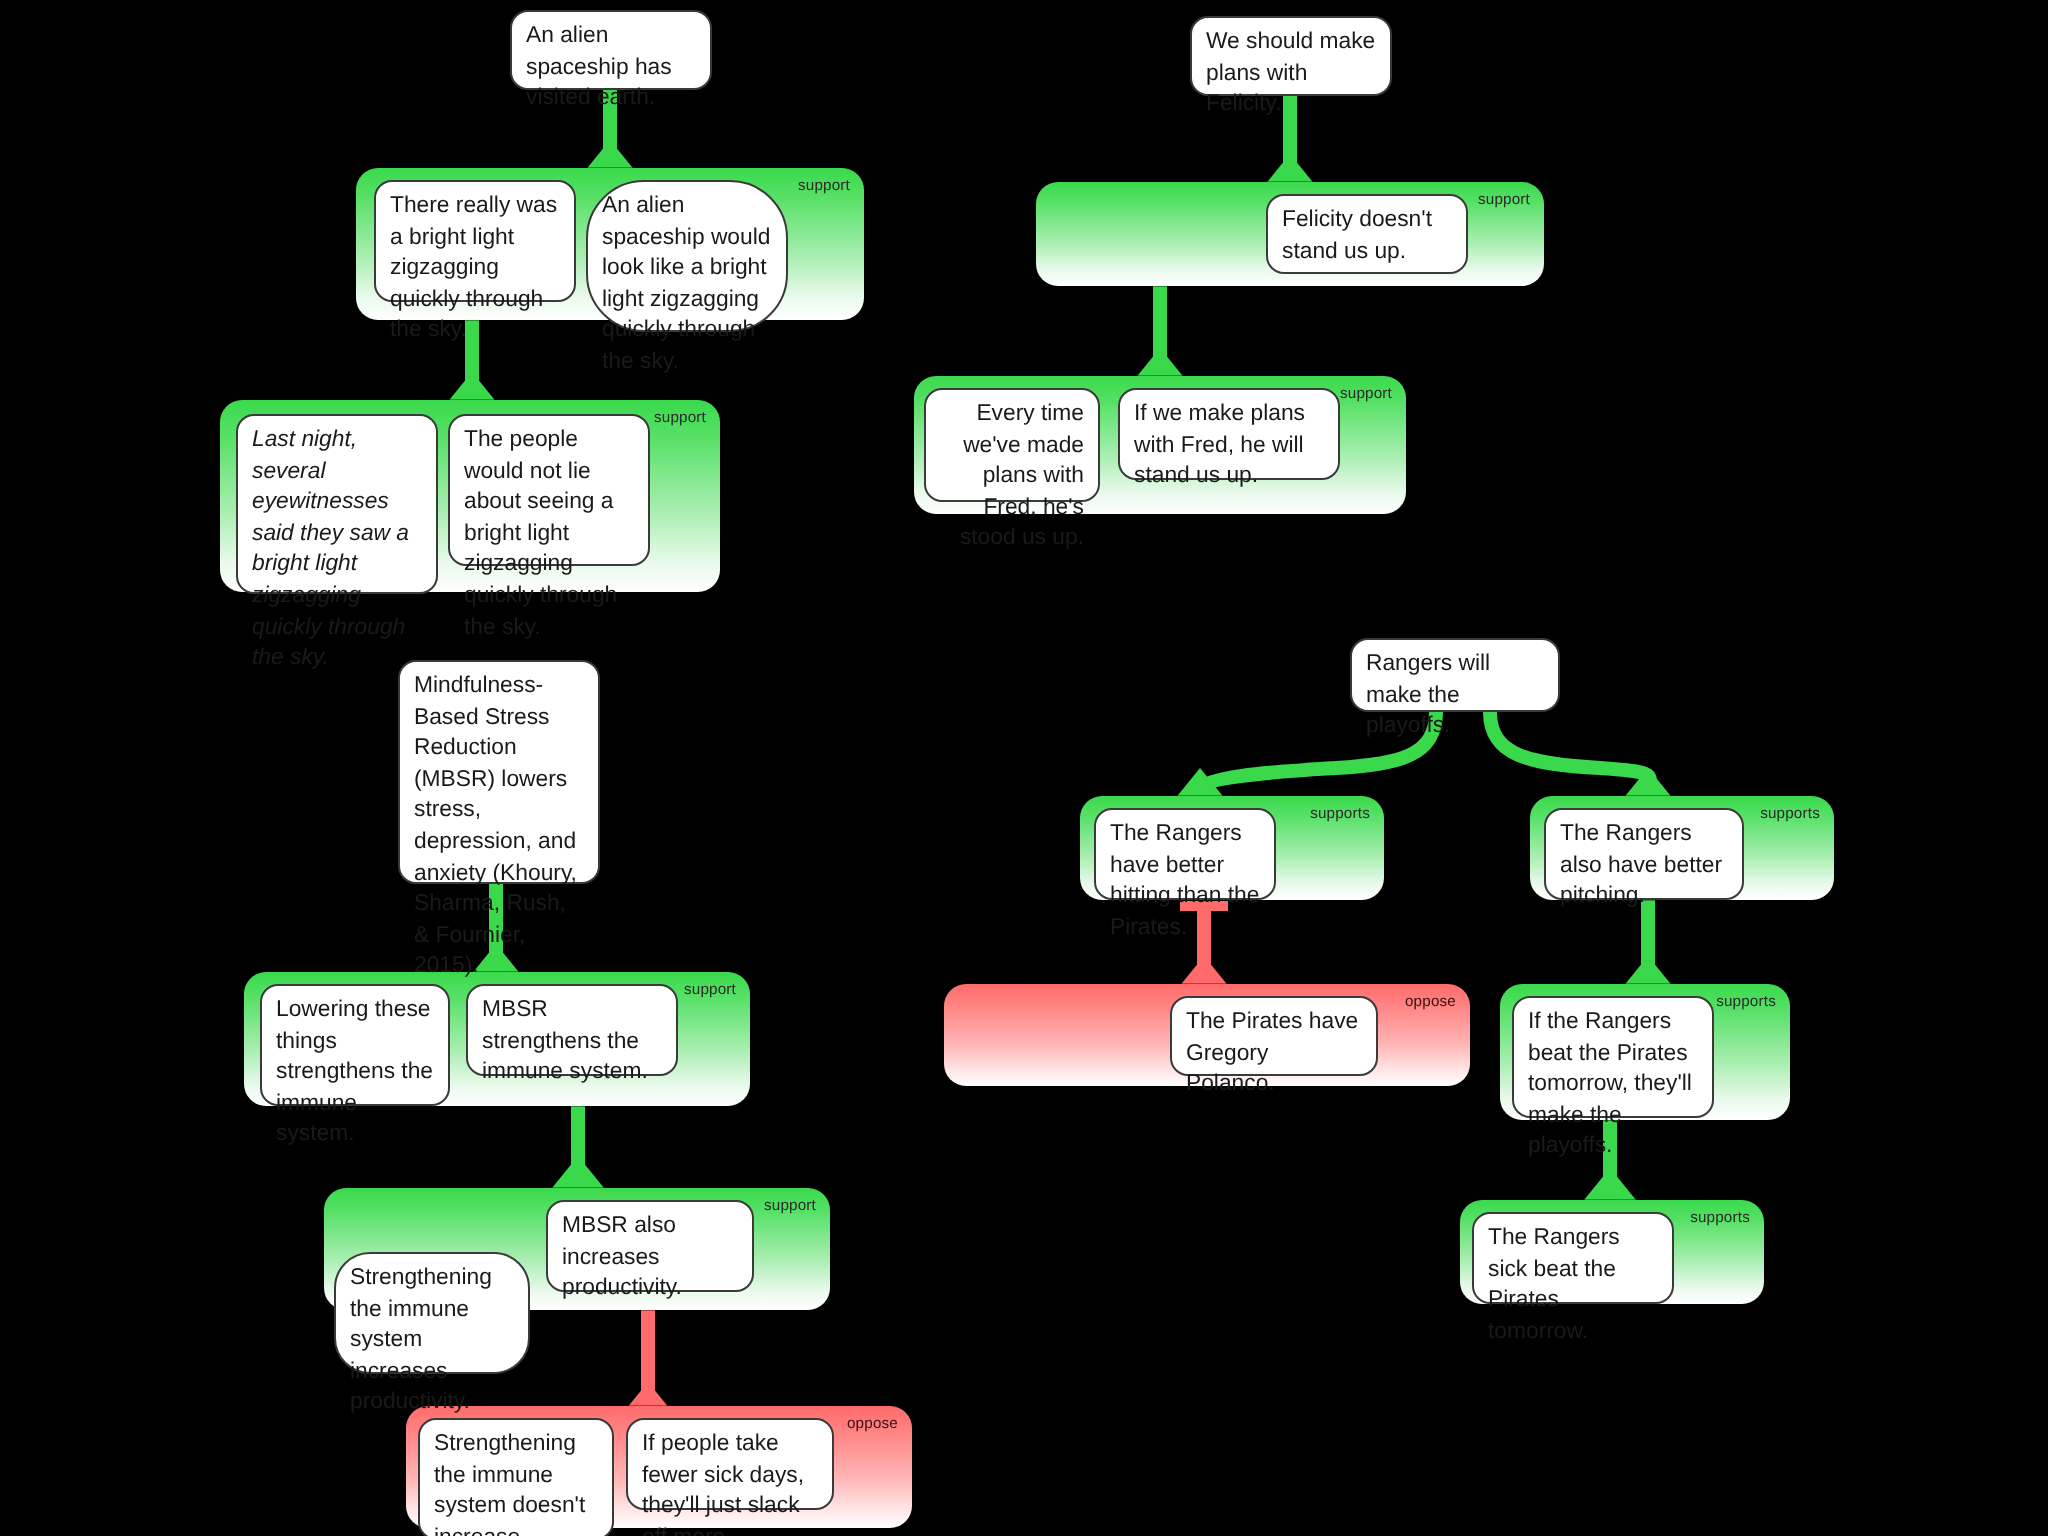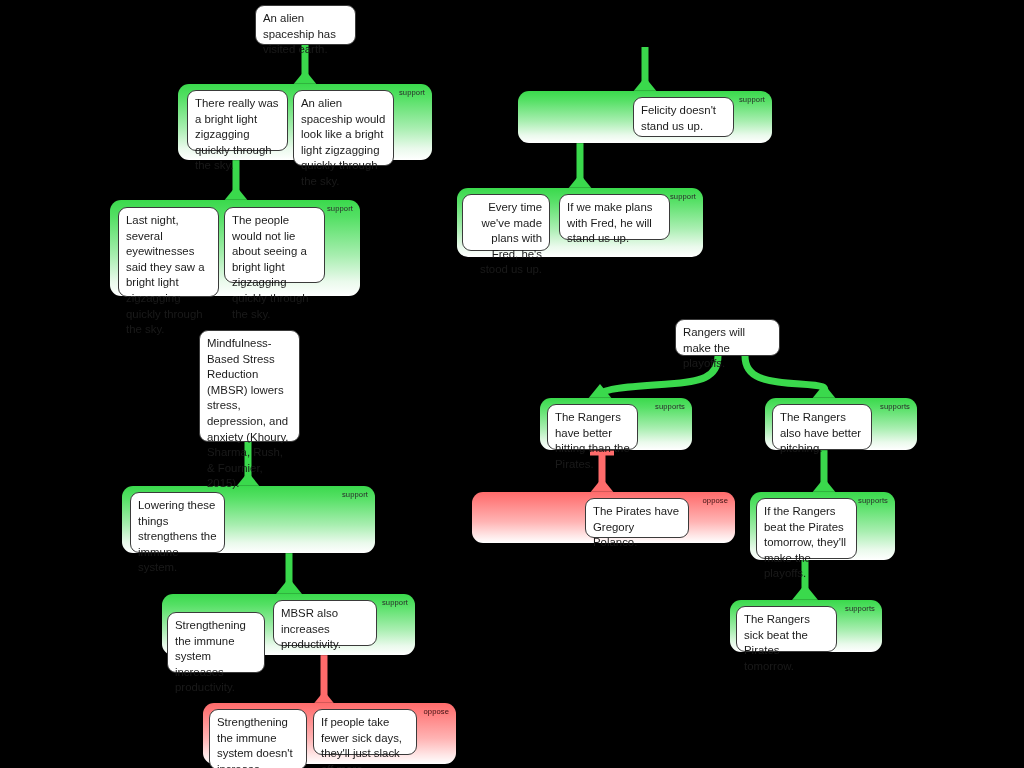--- a/index.html
+++ b/index.html
@@ -137,51 +137,53 @@
       </g>
     </svg>
   </div>
 
   <div class="claim" style="left:255px;top:5px;width:101px;height:40px;">An alien spaceship has visited earth.</div>
 
   <div class="group support" style="left:178px;top:84px;width:254px;height:76px;">
     <span class="group-label">support</span>
   </div>
   <div class="claim" style="left:187px;top:90px;width:101px;height:61px;">There really was a bright light zigzagging quickly through the sky.</div>
-  <div class="claim" style="left:293px;top:90px;width:101px;height:76px;">An alien spaceship would look like a bright light zigzagging quickly through the sky.</div>
+  <div class="claim" style="left:293px;top:90px;width:101px;height:76px;border-radius:29px;">An alien spaceship would look like a bright light zigzagging quickly through the sky.</div>
 
   <div class="group support" style="left:110px;top:200px;width:250px;height:96px;">
     <span class="group-label">support</span>
   </div>
-  <div class="claim" style="left:118px;top:207px;width:101px;height:90px;">Last night, several eyewitnesses said they saw a bright light zigzagging quickly through the sky.</div>
+  <div class="claim" style="left:118px;top:207px;width:101px;height:90px;font-style:italic;">Last night, several eyewitnesses said they saw a bright light zigzagging quickly through the sky.</div>
   <div class="claim" style="left:224px;top:207px;width:101px;height:76px;">The people would not lie about seeing a bright light zigzagging quickly through the sky.</div>
 
+  <div class="claim" style="left:595px;top:8px;width:101px;height:40px;">We should make plans with Felicity.</div>
 
   <div class="group support" style="left:518px;top:91px;width:254px;height:52px;">
     <span class="group-label">support</span>
   </div>
   <div class="claim" style="left:633px;top:97px;width:101px;height:40px;">Felicity doesn't stand us up.</div>
 
   <div class="group support" style="left:457px;top:188px;width:246px;height:69px;">
     <span class="group-label">support</span>
   </div>
   <div class="claim" style="left:462px;top:194px;width:88px;height:57px;text-align:right;">Every time we've made plans with Fred, he's stood us up.</div>
   <div class="claim" style="left:559px;top:194px;width:111px;height:46px;">If we make plans with Fred, he will stand us up.</div>
 
   <div class="claim" style="left:199px;top:330px;width:101px;height:112px;">Mindfulness-Based Stress Reduction (MBSR) lowers stress, depression, and anxiety (Khoury, Sharma, Rush, &amp; Fournier, 2015).</div>
 
   <div class="group support" style="left:122px;top:486px;width:253px;height:67px;">
     <span class="group-label">support</span>
   </div>
   <div class="claim" style="left:130px;top:492px;width:95px;height:61px;">Lowering these things strengthens the immune system.</div>
+  <div class="claim" style="left:233px;top:492px;width:106px;height:46px;">MBSR strengthens the immune system.</div>
 
   <div class="group support" style="left:162px;top:594px;width:253px;height:61px;">
     <span class="group-label">support</span>
   </div>
-  <div class="claim" style="left:167px;top:612px;width:98px;height:61px;">Strengthening the immune system increases productivity.</div>
+  <div class="claim" style="left:167px;top:626px;width:98px;height:61px;border-radius:18px;">Strengthening the immune system increases productivity.</div>
   <div class="claim" style="left:273px;top:600px;width:104px;height:46px;">MBSR also increases productivity.</div>
 
   <div class="group oppose" style="left:203px;top:703px;width:253px;height:61px;">
     <span class="group-label">oppose</span>
   </div>
   <div class="claim" style="left:209px;top:709px;width:98px;height:61px;">Strengthening the immune system doesn't increase productivity.</div>
   <div class="claim" style="left:313px;top:709px;width:104px;height:46px;">If people take fewer sick days, they'll just slack off more.</div>
 
   <div class="claim" style="left:675px;top:319px;width:105px;height:37px;">Rangers will make the playoffs.</div>
 

